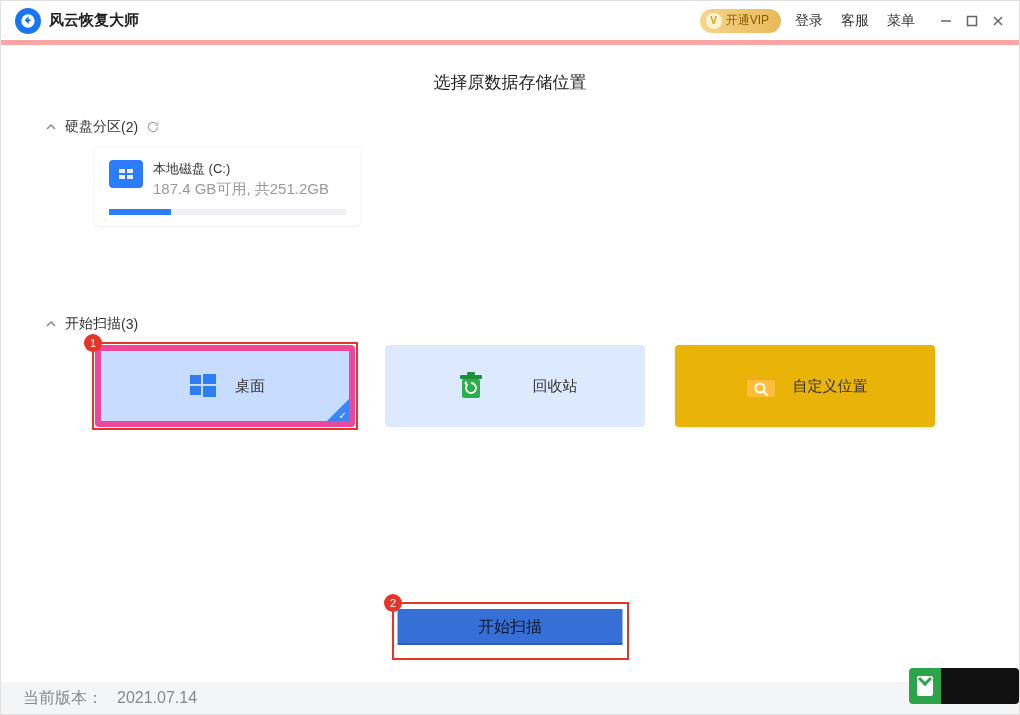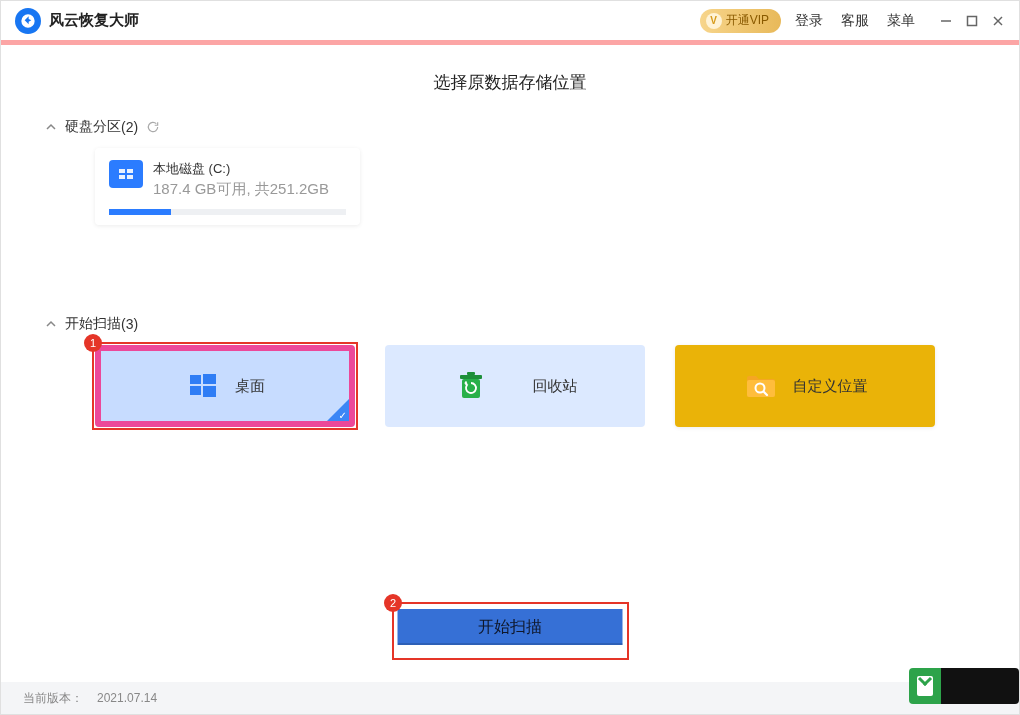--- a/index.html
+++ b/index.html
@@ -169,21 +169,21 @@
   box-shadow: inset 0 -2px 0 rgba(0,0,0,0.15);
 }
 
 .footer {
   position: absolute;
   bottom: 0; left: 0; right: 0;
   height: 32px;
   background: #f4f5f7;
   display: flex; align-items: center;
   padding: 0 22px;
-  font-size: 12px; color: #888;
+  font-size: 16px; color: #888;
 }
 .footer .ver { color: #888; }
 .footer .ver-num { margin-left: 14px; }
 
 .watermark {
   position: absolute;
   right: 0; bottom: 8px;
   width: 110px; height: 40px;
   display: flex; align-items: center;
 }

